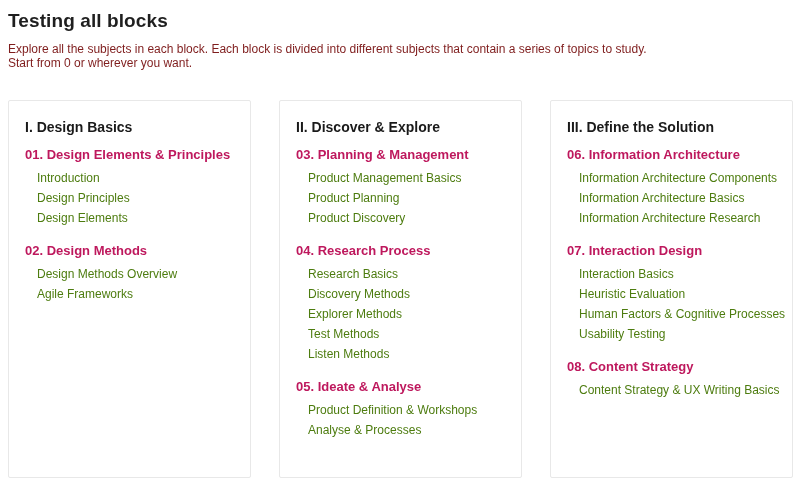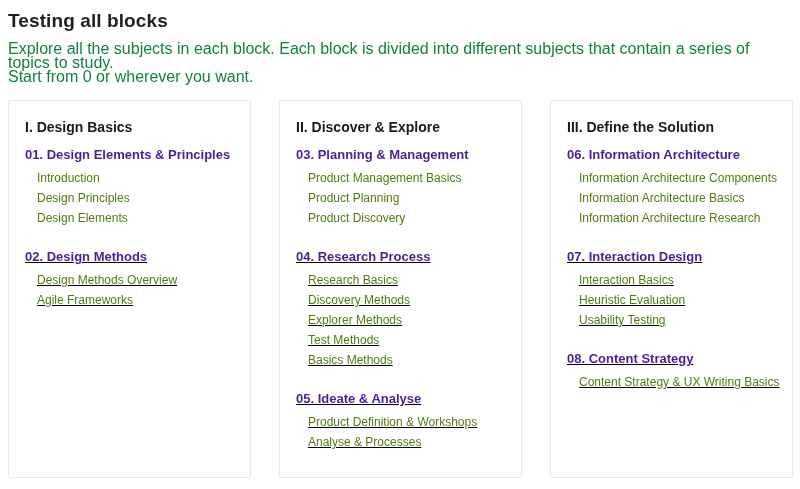--- a/index.html
+++ b/index.html
@@ -18,23 +18,23 @@
   .page-title {
     margin: 0;
     font-size: 19px;
     line-height: 23px;
     font-weight: 700;
     color: #1f1f1f;
     letter-spacing: 0.1px;
   }
   .page-description {
     margin-top: 10px;
-    font-size: 16px;
+    font-size: 12px;
     line-height: 14px;
-    color: #15803d;
+    color: #7f1d1d;
   }
   .blocks-container {
     position: absolute;
     top: 100px;
     left: 8px;
     width: 785px;
     display: flex;
     gap: 28px;
   }
   .block-card {
@@ -48,28 +48,27 @@
     overflow: hidden;
   }
   .block-title {
     font-size: 14px;
     line-height: 20px;
     font-weight: 600;
     color: #1a1a1a;
     margin: 0 0 8px 0;
   }
   .subject-group + .subject-group {
-    margin-top: 19px;
-    text-decoration: underline;
+    margin-top: 13px;
   }
   .subject-title {
     font-size: 13px;
     line-height: 20px;
     font-weight: 600;
-    color: #4c1d95;
+    color: #be185d;
     margin: 0 0 3px 0;
   }
   .topic-item {
     font-size: 12px;
     line-height: 20px;
     font-weight: 400;
     color: #4d7c0f;
     padding-left: 12px;
     cursor: pointer;
     white-space: nowrap;
@@ -110,41 +109,42 @@
       <div class="topic-item">Product Management Basics</div>
       <div class="topic-item">Product Planning</div>
       <div class="topic-item">Product Discovery</div>
     </div>
     <div class="subject-group">
       <div class="subject-title">04. Research Process</div>
       <div class="topic-item">Research Basics</div>
       <div class="topic-item">Discovery Methods</div>
       <div class="topic-item">Explorer Methods</div>
       <div class="topic-item">Test Methods</div>
-      <div class="topic-item">Basics Methods</div>
+      <div class="topic-item">Listen Methods</div>
     </div>
     <div class="subject-group">
       <div class="subject-title">05. Ideate &amp; Analyse</div>
       <div class="topic-item">Product Definition &amp; Workshops</div>
       <div class="topic-item">Analyse &amp; Processes</div>
     </div>
   </div>
 
   <div class="block-card">
     <div class="block-title">III. Define the Solution</div>
     <div class="subject-group">
       <div class="subject-title">06. Information Architecture</div>
       <div class="topic-item">Information Architecture Components</div>
       <div class="topic-item">Information Architecture Basics</div>
       <div class="topic-item">Information Architecture Research</div>
     </div>
     <div class="subject-group">
       <div class="subject-title">07. Interaction Design</div>
       <div class="topic-item">Interaction Basics</div>
       <div class="topic-item">Heuristic Evaluation</div>
+      <div class="topic-item">Human Factors &amp; Cognitive Processes</div>
       <div class="topic-item">Usability Testing</div>
     </div>
     <div class="subject-group">
       <div class="subject-title">08. Content Strategy</div>
       <div class="topic-item">Content Strategy &amp; UX Writing Basics</div>
     </div>
   </div>
 
 </div>
 

